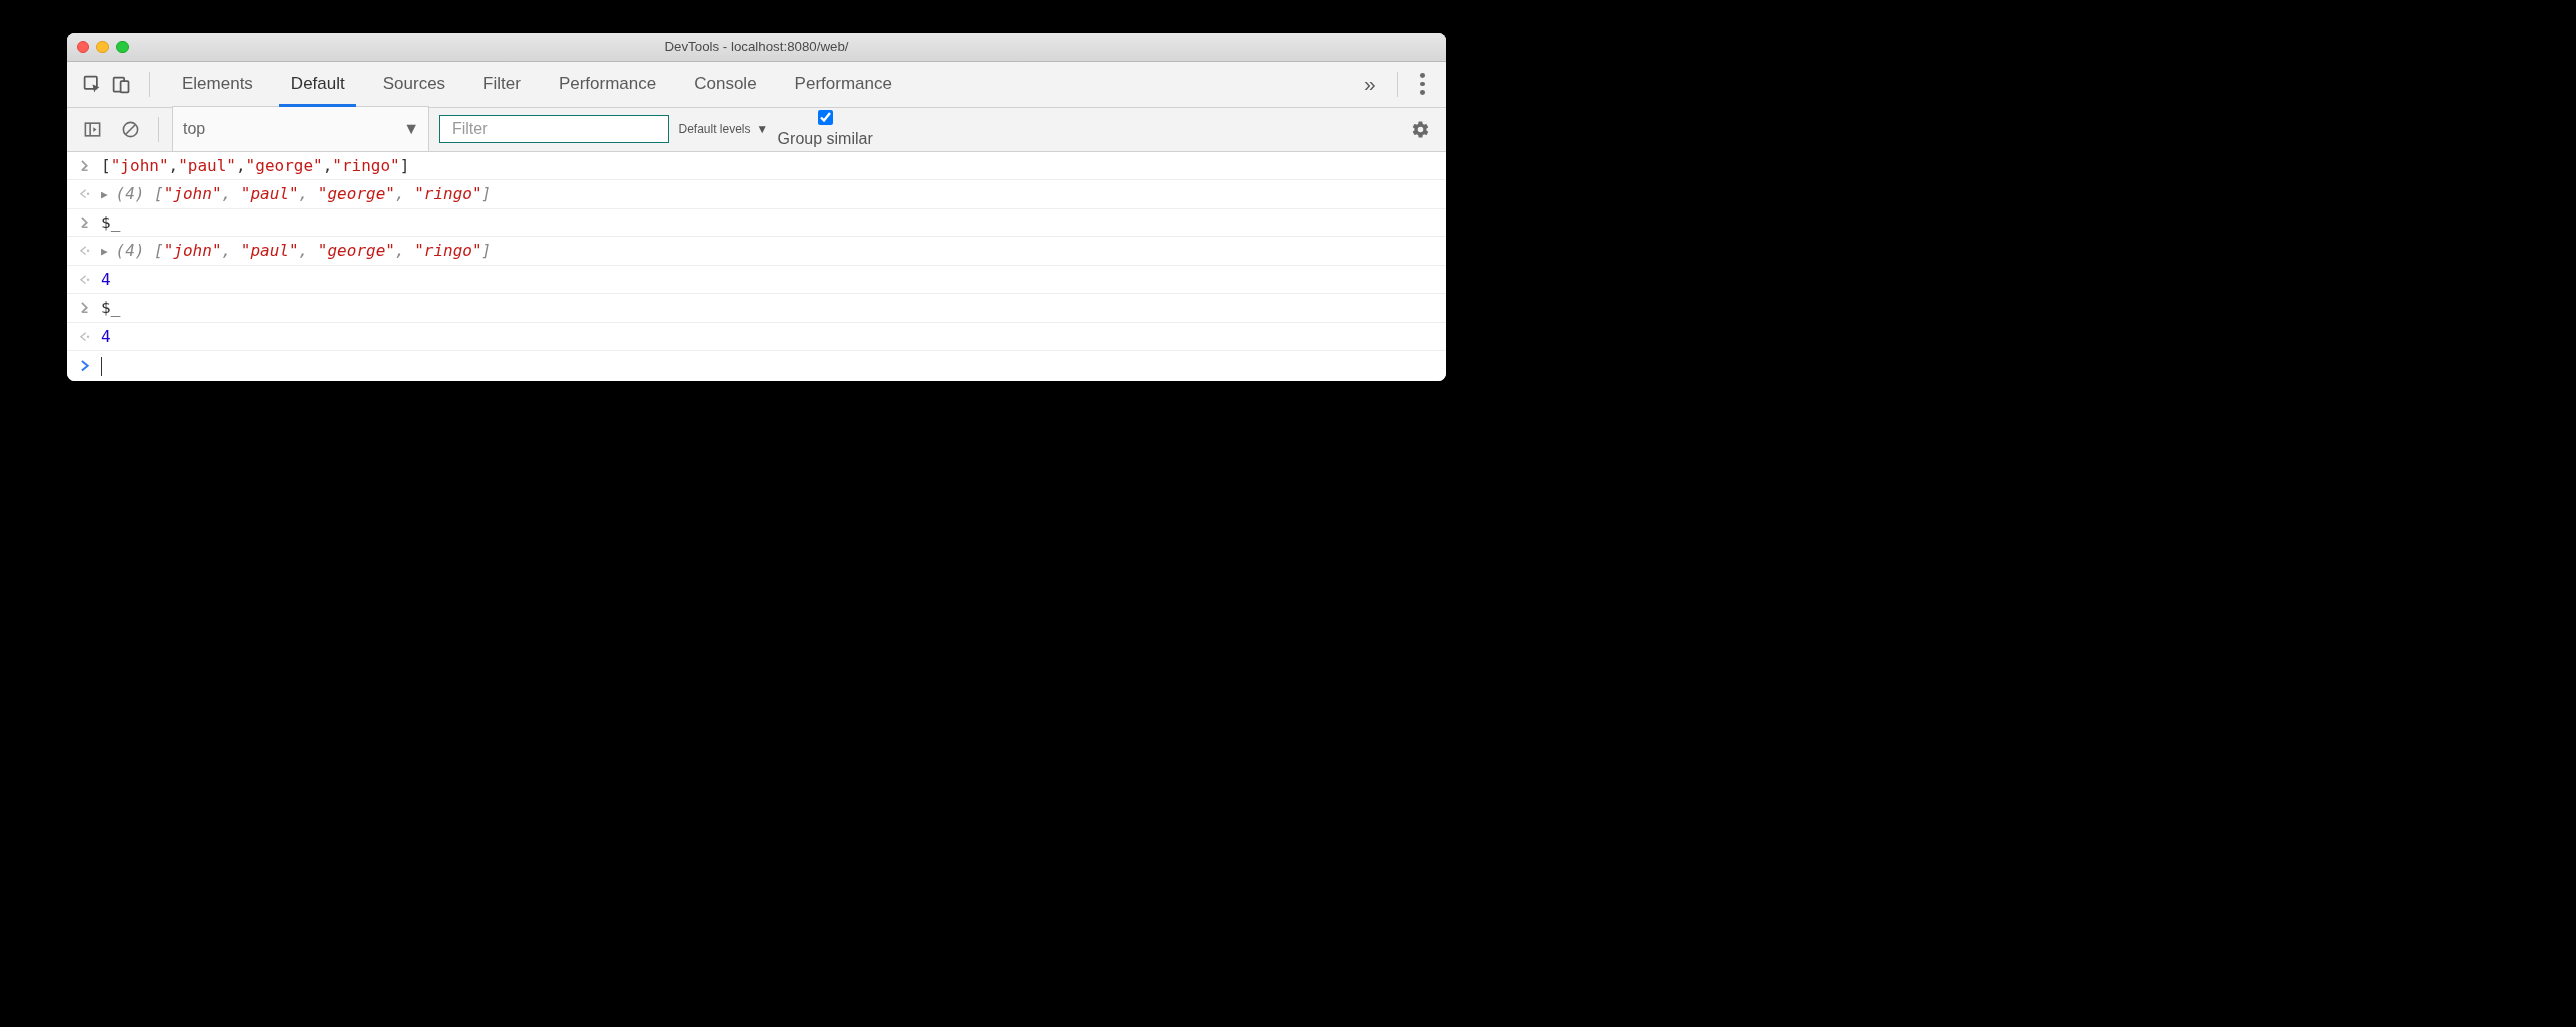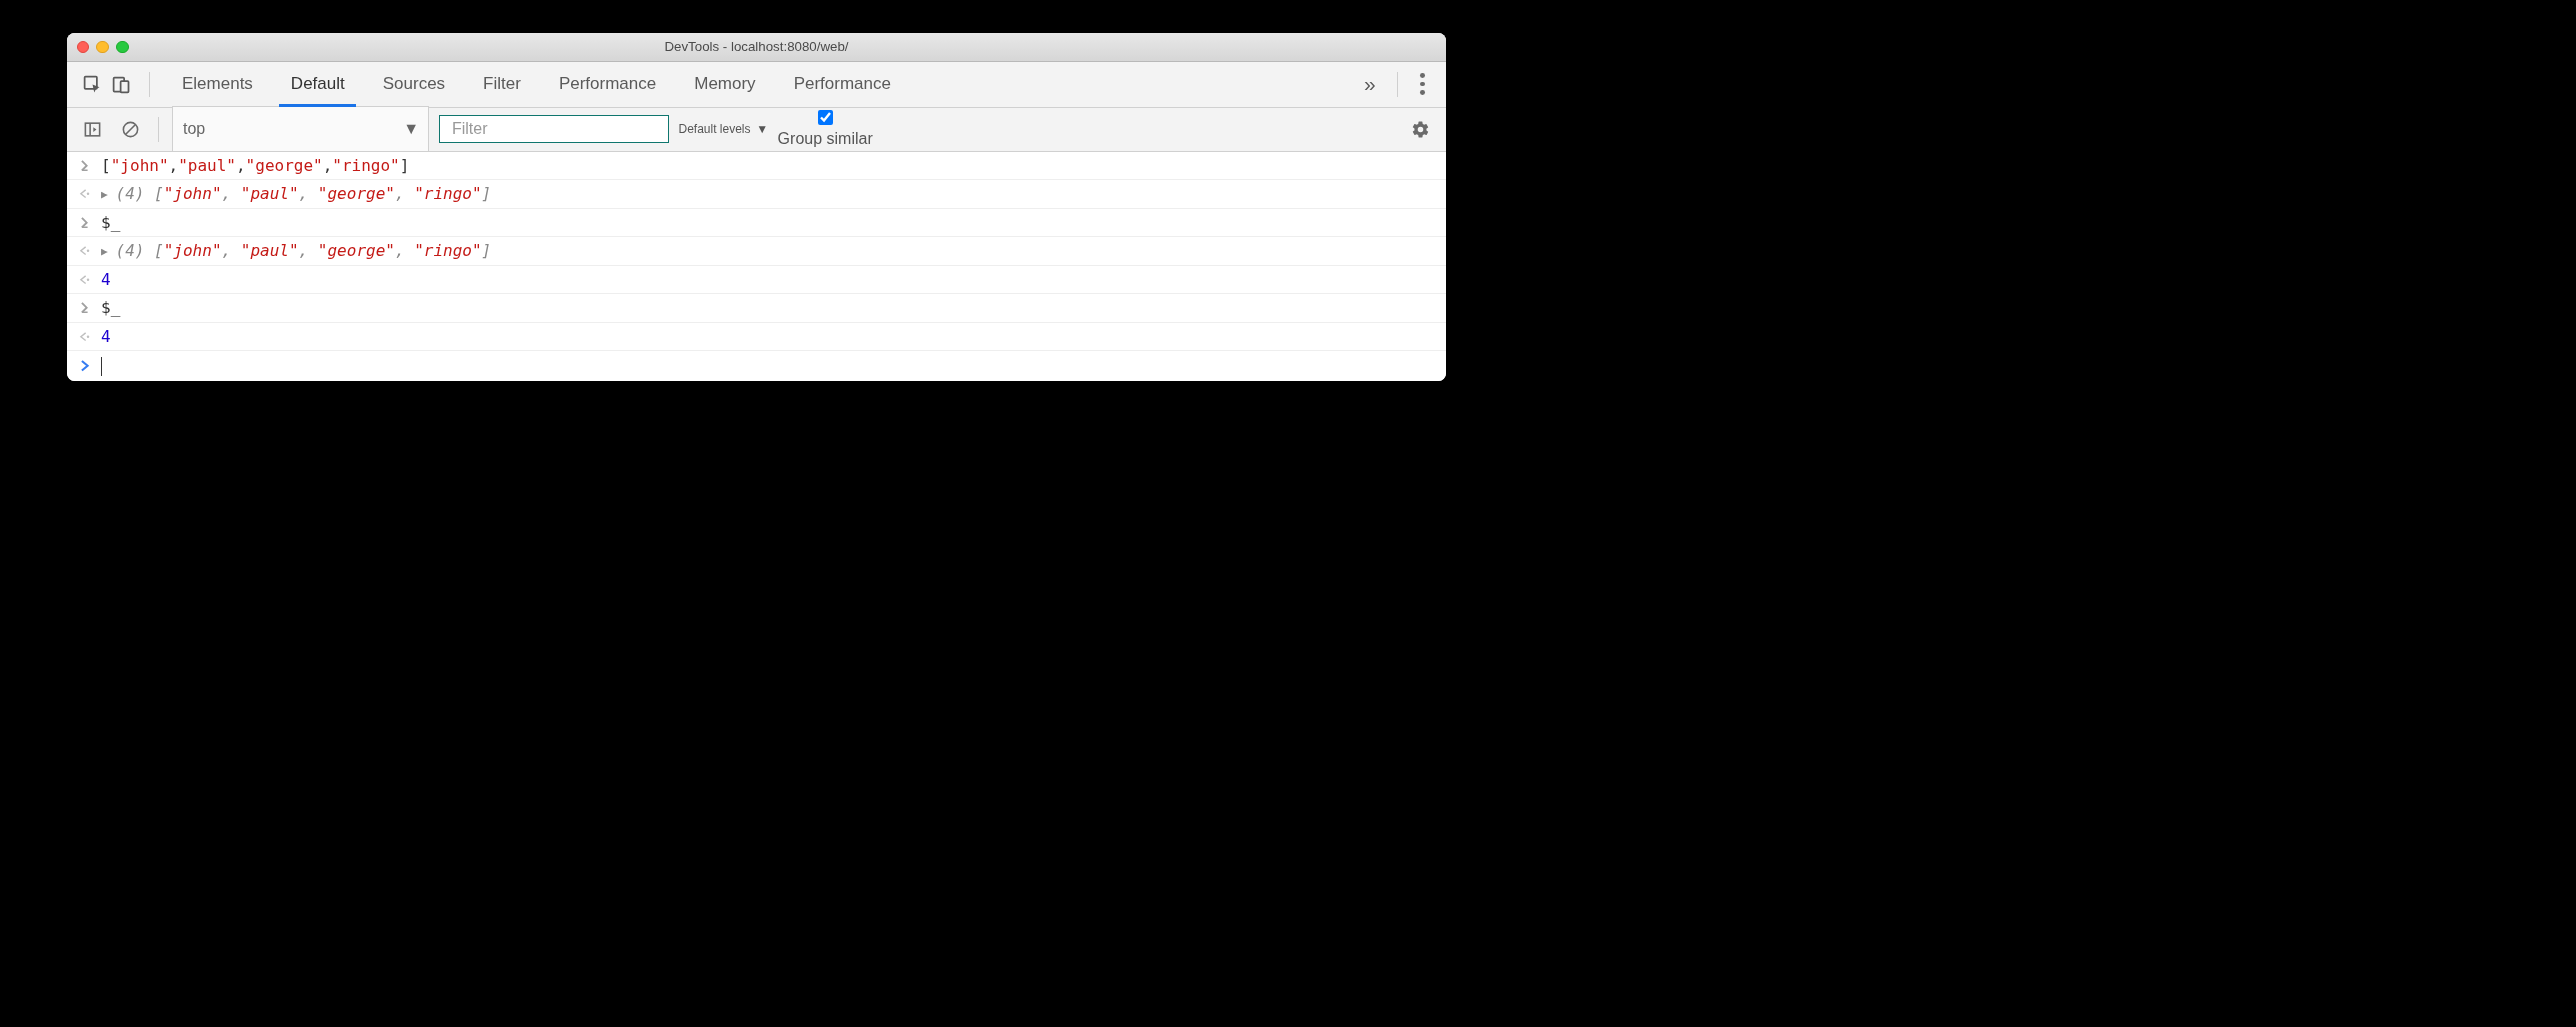--- a/index.html
+++ b/index.html
@@ -216,21 +216,21 @@
         <rect x="11" y="8" width="9" height="13" rx="1" fill="#f3f3f3"></rect>
       </svg>
     </div>
     <div class="vsep"></div>
     <div class="tabs" id="tabs">
         <div class="tab">Elements</div>
         <div class="tab active">Default</div>
         <div class="tab">Sources</div>
         <div class="tab">Filter</div>
         <div class="tab">Performance</div>
-        <div class="tab">Memory</div>
+        <div class="tab">Console</div>
         <div class="tab">Performance</div>
       </div>
     <div class="chevrons">»</div>
     <div class="vsep"></div>
     <div class="kebab">
       <span></span>
         <span></span>
         <span></span>
     </div>
   </div>

